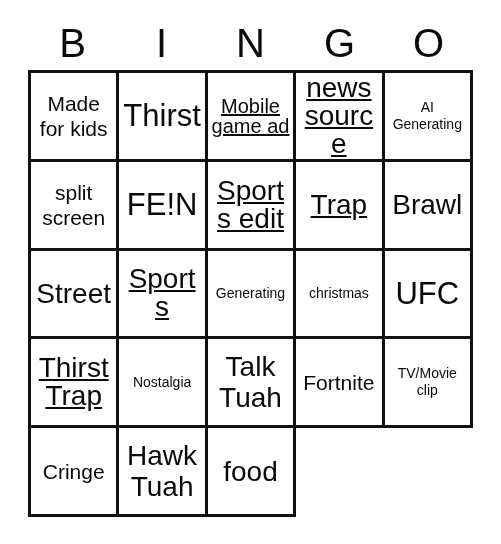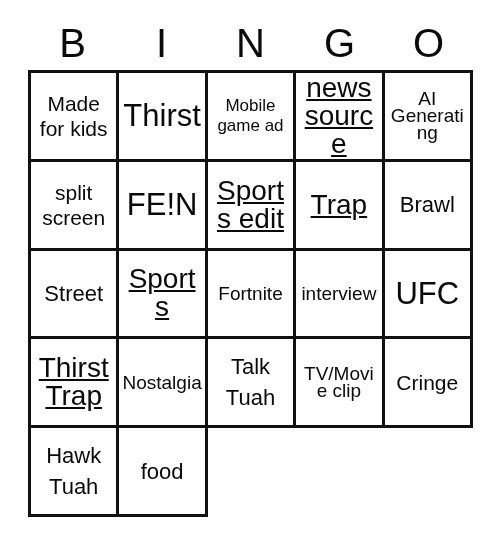--- a/index.html
+++ b/index.html
@@ -78,25 +78,25 @@
     width: 100%;
     text-align: center;
     font-weight: 400;
     color: #0a0a0a;
     word-wrap: break-word;
     user-select: none;
   }
 
   
   .t-xxl .cell-text { font-size: 31px; line-height: 35px; }
-  .t-xl  .cell-text { font-size: 22px; line-height: 31px; }
+  .t-xl  .cell-text { font-size: 28px; line-height: 31px; }
   .t-lg  .cell-text { font-size: 28px; line-height: 28px; text-decoration: underline; }
   .t-md  .cell-text { font-size: 21px; line-height: 25px; }
-  .t-sm  .cell-text { font-size: 17px; line-height: 20px; }
-  .t-xs  .cell-text { font-size: 19px; line-height: 17px; }
+  .t-sm  .cell-text { font-size: 20px; line-height: 20px; text-decoration: underline; }
+  .t-xs  .cell-text { font-size: 14px; line-height: 17px; }
 </style>
 </head>
 <body>
 
 <div class="card">
 
   <div class="header-row">
     <div class="header-letter">B</div>
     <div class="header-letter">I</div>
     <div class="header-letter">N</div>
@@ -135,36 +135,39 @@
       <div class="cell t-xl">
         <span class="cell-text">Brawl</span>
       </div>
       <div class="cell t-xl">
         <span class="cell-text">Street</span>
       </div>
       <div class="cell t-lg">
         <span class="cell-text">Sports</span>
       </div>
       <div class="cell t-xs">
-        <span class="cell-text">Fortnite</span>
+        <span class="cell-text">Generating</span>
       </div>
       <div class="cell t-xs">
-        <span class="cell-text">interview</span>
+        <span class="cell-text">christmas</span>
       </div>
       <div class="cell t-xxl">
         <span class="cell-text">UFC</span>
       </div>
       <div class="cell t-lg">
         <span class="cell-text">Thirst Trap</span>
       </div>
       <div class="cell t-xs">
         <span class="cell-text">Nostalgia</span>
       </div>
       <div class="cell t-xl">
         <span class="cell-text">Talk Tuah</span>
+      </div>
+      <div class="cell t-md">
+        <span class="cell-text">Fortnite</span>
       </div>
       <div class="cell t-xs">
         <span class="cell-text">TV/Movie clip</span>
       </div>
       <div class="cell t-md">
         <span class="cell-text">Cringe</span>
       </div>
       <div class="cell t-xl">
         <span class="cell-text">Hawk Tuah</span>
       </div>

